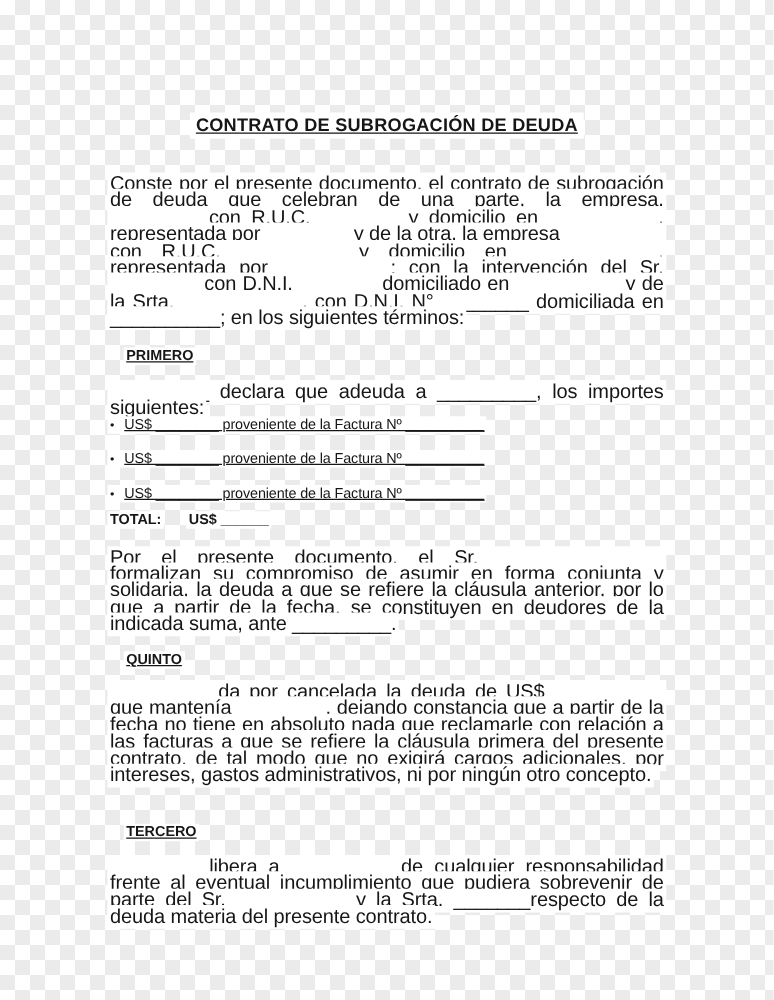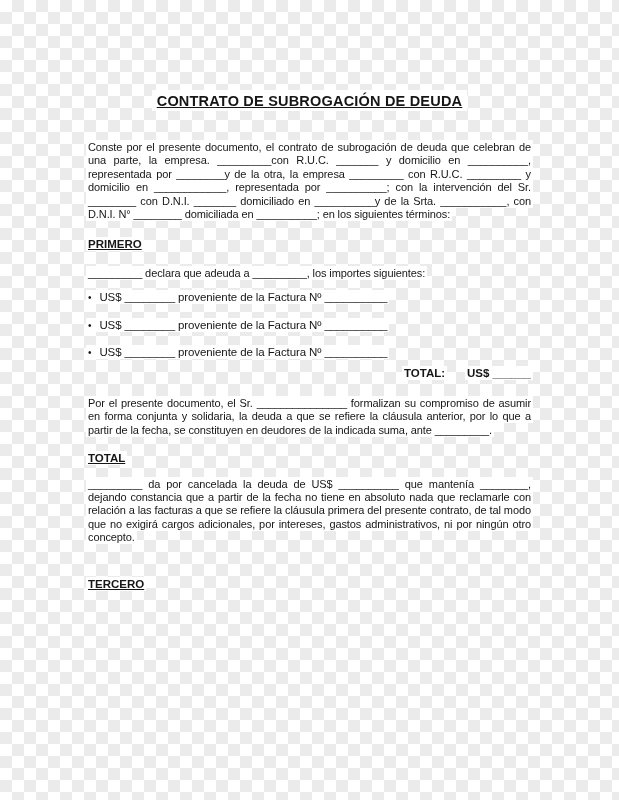--- a/index.html
+++ b/index.html
@@ -28,51 +28,50 @@
   .title-row{text-align:center;margin:0 0 30px 0;}
   .title{
     display:inline-block;
     font-size:14.5px;line-height:18px;font-weight:bold;
     letter-spacing:.2px;
     text-decoration:underline;
     background:var(--paper);
     padding:2px 5px 1px 5px;
   }
   .para{
-    font-size:11px;line-height:13.4px;
+    font-size:16px;line-height:13.4px;
     letter-spacing:-0.1px;
     text-align:justify;
     margin:0;
   }
   .ink{
     background:var(--paper);
     padding:1px 2px;
     box-decoration-break:clone;
     -webkit-box-decoration-break:clone;
   }
   .heading{
     font-size:11.5px;line-height:13.4px;font-weight:bold;
     letter-spacing:0;
-    margin:0 0 12px 0;
+    margin:0 0 12px 13px;
   }
   .heading .ink{text-decoration:underline;}
   .h-primero{margin-bottom:15px;}
   .intro{margin-bottom:17px;}
-  .lead{margin-bottom:11px;}
-  .bullets{list-style:none;margin:0 0 8px 0;}
+  .lead{margin-bottom:0;}
+  .bullets{list-style:none;margin:0 0 8px 0;text-decoration:underline;}
   .bullets li{
     font-size:11.5px;line-height:13.4px;letter-spacing:-0.1px;
     margin:0 0 14px 0;
   }
   .bullets li:last-child{margin-bottom:0;}
   .bullet{display:inline-block;margin-right:8px;font-size:10px;vertical-align:top;}
   .total{
     font-size:11.5px;line-height:13.4px;font-weight:bold;
     margin:0 0 16px 0;
-    text-align:right;
   }
   .total-val{margin-left:18px;}
   .mb15{margin-bottom:15px;}
   .mb11{margin-bottom:11px;}
   .mb20{margin-bottom:33px;}
   .mb13{margin-bottom:13px;}
   .mb0{margin-bottom:0;}
 </style>
 </head>
 <body>
@@ -94,19 +93,20 @@
       <li><span class="ink"><span class="bullet">•</span><span>US$ ________ proveniente de la Factura Nº __________</span></span></li>
       <li><span class="ink"><span class="bullet">•</span><span>US$ ________ proveniente de la Factura Nº __________</span></span></li>
       <li><span class="ink"><span class="bullet">•</span><span>US$ ________ proveniente de la Factura Nº __________</span></span></li>
     </ul>
 
     <p class="total"><span class="ink">TOTAL:</span><span class="ink total-val">US$ ______</span></p>
 
     <p class="para mb15"><span class="ink">Por el presente documento, el Sr. _______________ formalizan su compromiso de asumir en forma conjunta y solidaria, la deuda a que se refiere la cláusula anterior, por lo que a partir de la fecha, se constituyen en deudores de la indicada suma, ante _________.</span></p>
 
 
-    <h2 class="heading"><span class="ink">TOTAL</span></h2>
+    <h2 class="heading"><span class="ink">QUINTO</span></h2>
     <p class="para mb20"><span class="ink">_________ da por cancelada la deuda de US$ __________ que mantenía ________, dejando constancia que a partir de la fecha no tiene en absoluto nada que reclamarle con relación a las facturas a que se refiere la cláusula primera del presente contrato, de tal modo que no exigirá cargos adicionales, por intereses, gastos administrativos, ni por ningún otro concepto.</span></p>
 
     <h2 class="heading mb13"><span class="ink">TERCERO</span></h2>
+    <p class="para mb0"><span class="ink">________ libera a _________ de cualquier responsabilidad frente al eventual incumplimiento que pudiera sobrevenir de parte del Sr. __________ y la Srta. _______respecto de la deuda materia del presente contrato.</span></p>
 
   </div>
 </div>
 
 </body></html>

